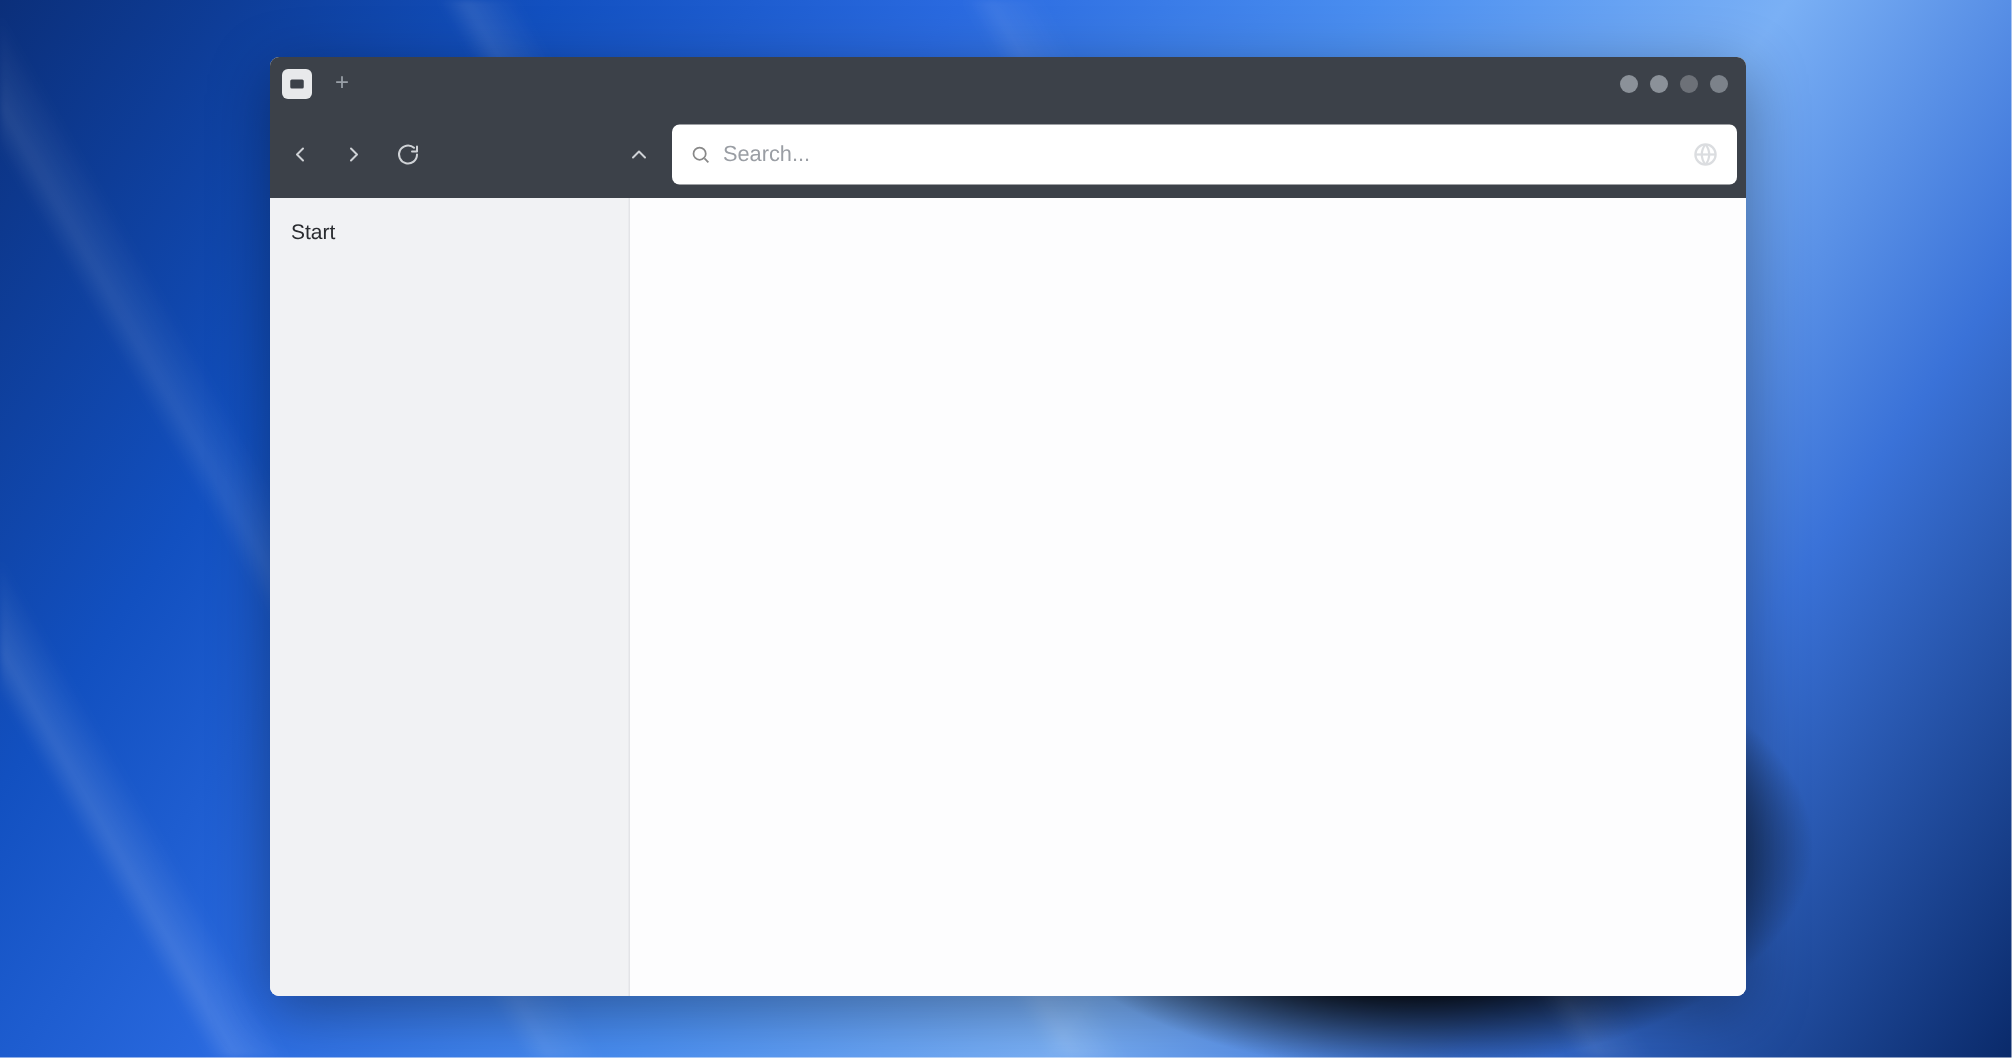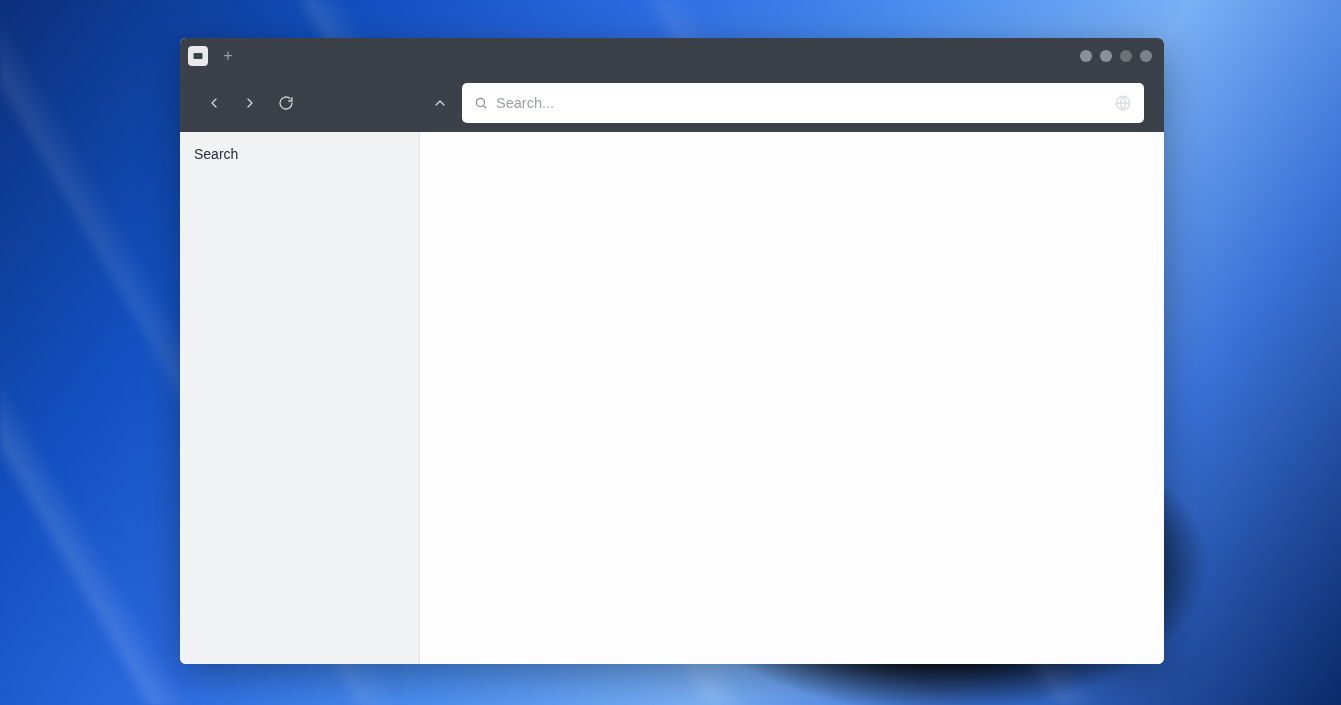--- a/index.html
+++ b/index.html
@@ -66,21 +66,21 @@
   .title-dot.d1{background:#8b9199;}
   .title-dot.d2{background:#8b9199;}
   .title-dot.d3{background:#6d7178;}
   .title-dot.d4{background:#7c828a;}
 
   .toolbar {
     height: 58px;
     background: #3c4149;
     display:flex;
     align-items:center;
-    padding: 0 20px;
+    padding: 0 6px;
     gap: 8px;
   }
   .nav-btn {
     width:28px; height:28px;
     display:flex; align-items:center; justify-content:center;
     color:#cfd2d6;
     cursor:pointer;
     border-radius:4px;
   }
   .nav-btn svg { width:16px; height:16px; stroke:#cfd2d6; stroke-width:2; fill:none; stroke-linecap:round; stroke-linejoin:round; }
@@ -184,19 +184,19 @@
           <path d="M3 12h18"></path>
           <path d="M12 3a14 14 0 0 1 0 18"></path>
           <path d="M12 3a14 14 0 0 0 0 18"></path>
         </svg>
     </div>
   </div>
 
   <div class="body-area">
     <div class="sidebar">
       <div class="sidebar-item">
-        <span>Search</span>
+        <span>Start</span>
       </div>
     </div>
     <div class="content"></div>
   </div>
 
 </div>
 
 </body></html>

